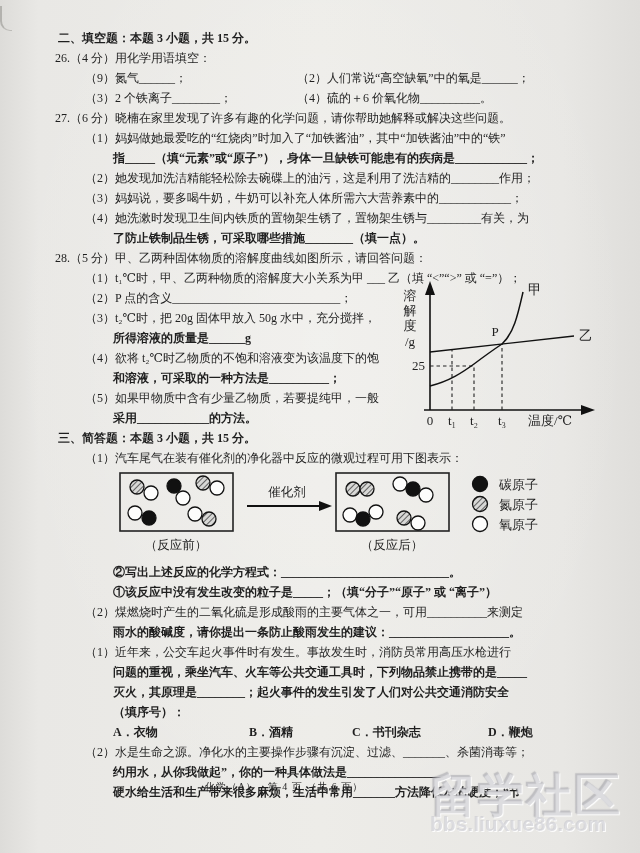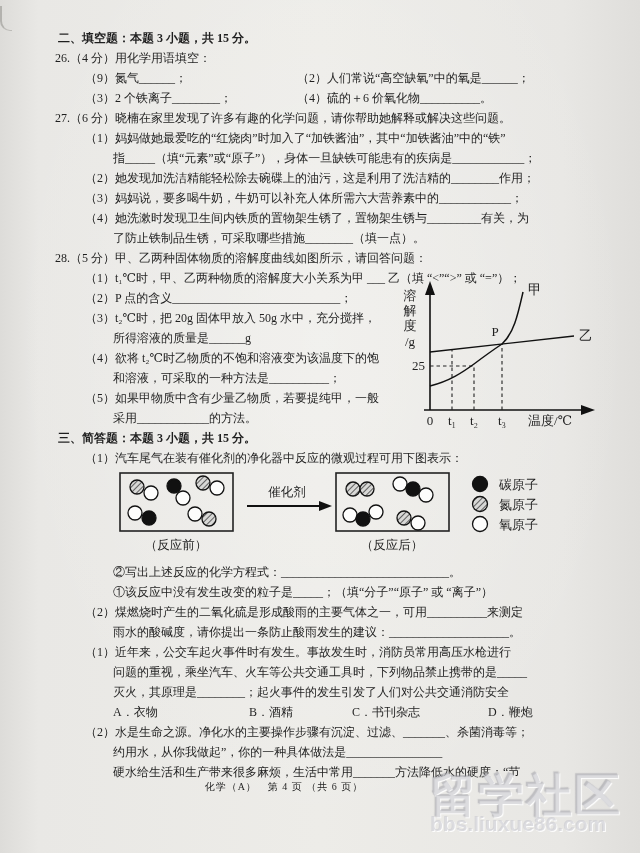--- a/index.html
+++ b/index.html
@@ -8,21 +8,21 @@
     background:linear-gradient(90deg,#dddcd9 0%,#e9e8e5 6%,#edecE8 50%,#e8e7e4 88%,#dfdedb 100%);
     font-family:"Liberation Serif","DejaVu Serif",serif;
     color:#1f1f1f;
   }
   .paper-shade{position:absolute;inset:0;background:radial-gradient(ellipse at 50% 40%,rgba(255,255,255,.25),rgba(0,0,0,0) 70%);pointer-events:none;}
   .scan-mark{position:absolute;left:0px;top:6px;width:10px;height:24px;border-left:2px solid #a9a8a4;border-bottom:1px solid #b5b4b0;border-bottom-left-radius:10px;opacity:.8;}
   .content{position:absolute;left:55px;top:28px;width:548px;}
   .line{height:20px;line-height:20px;font-size:12px;white-space:nowrap;}
   .sec{font-weight:bold;margin-left:3px;}
   .sub{margin-left:30px;}
-  .cont{margin-left:58px;}
+  .cont{margin-left:58px;font-weight:bold;}
   .col1{display:inline-block;width:212px;}
   .narrow{width:335px;overflow:visible;}
   .opt{display:inline-block;}
   .opt-a{width:133px;} .opt-b{width:100px;} .opt-c{width:133px;}
   .chart-box{position:absolute;left:388px;top:278px;width:212px;height:152px;}
   .mol-diagram{display:block;margin:4px 0 4px 0;}
   svg text{font-family:"Liberation Serif","DejaVu Serif",serif;fill:#1f1f1f;}
   .footer{position:absolute;left:0;top:780px;width:568px;text-align:center;font-size:10px;letter-spacing:1px;}
   .watermark{position:absolute;left:430px;top:772px;width:215px;pointer-events:none;}
   .wm-title{font-size:46px;font-weight:bold;letter-spacing:2px;color:rgba(193,193,199,.55);
@@ -121,20 +121,21 @@
   </svg>
 
   <div class="line cont">②写出上述反应的化学方程式：____________________________。</div>
   <div class="line cont">①该反应中没有发生改变的粒子是_____；（填“分子”“原子” 或 “离子”）</div>
   <div class="line sub">（2）煤燃烧时产生的二氧化硫是形成酸雨的主要气体之一，可用__________来测定</div>
   <div class="line cont">雨水的酸碱度，请你提出一条防止酸雨发生的建议：____________________。</div>
 
   <div class="line sub">（1）近年来，公交车起火事件时有发生。事故发生时，消防员常用高压水枪进行</div>
   <div class="line cont">问题的重视，乘坐汽车、火车等公共交通工具时，下列物品禁止携带的是_____</div>
   <div class="line cont">灭火，其原理是________；起火事件的发生引发了人们对公共交通消防安全</div>
+  <div class="line cont">（填序号）：</div>
   <div class="line cont">
     <span class="opt opt-a">A．衣物</span>
     <span class="opt opt-b">B．酒精</span>
     <span class="opt opt-c">C．书刊杂志</span>
     <span class="opt">D．鞭炮</span>
   </div>
   <div class="line sub">（2）水是生命之源。净化水的主要操作步骤有沉淀、过滤、_______、杀菌消毒等；</div>
   <div class="line cont">约用水，从你我做起”，你的一种具体做法是________________</div>
   <div class="line cont">硬水给生活和生产带来很多麻烦，生活中常用_______方法降低水的硬度；“节</div>
 </div>

